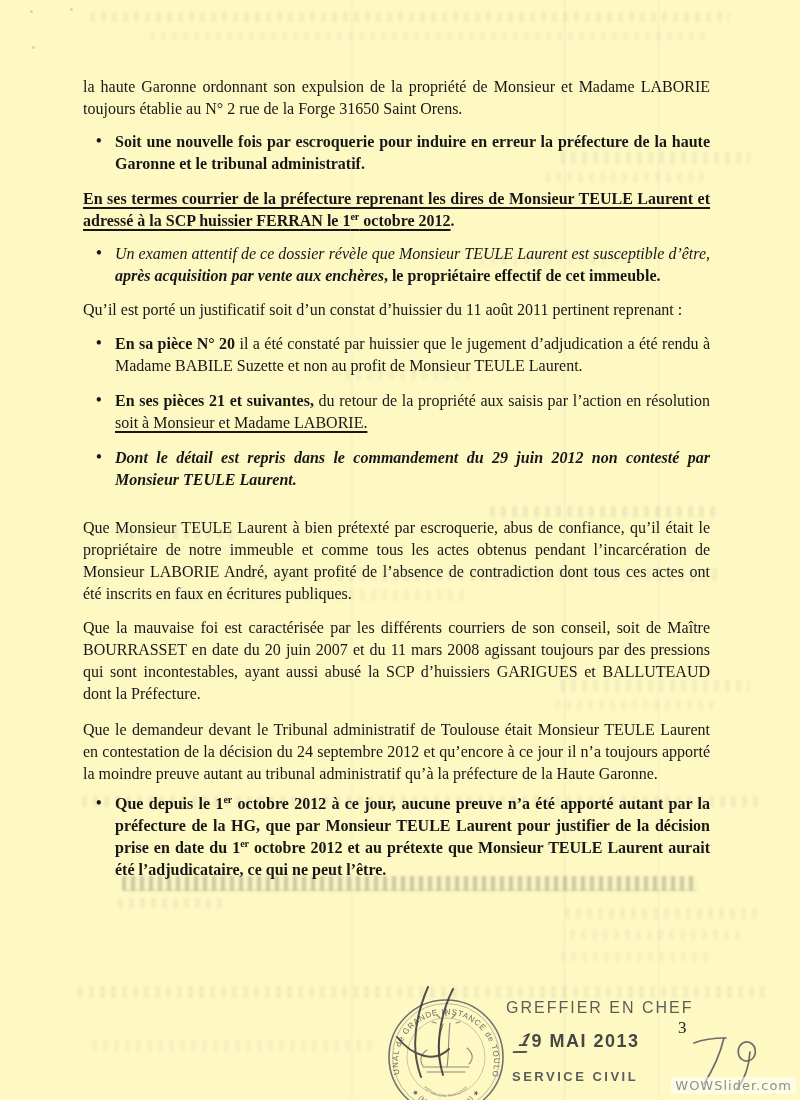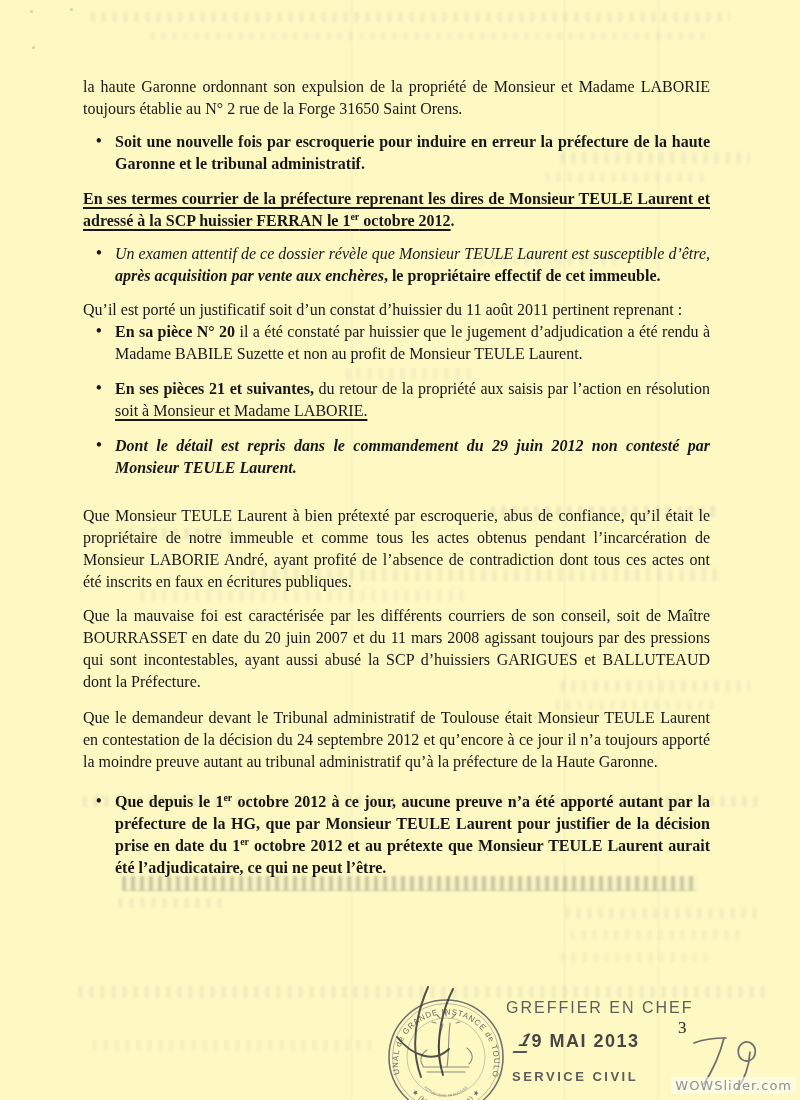--- a/index.html
+++ b/index.html
@@ -87,33 +87,33 @@
     </div>
 
     <p class="p bold" style="margin-top:13px"><span class="u"><span>En ses termes courrier de la préfecture reprenant les dires de Monsieur TEULE Laurent et adressé à la SCP huissier FERRAN le 1</span><sup>er</sup><span> octobre 2012</span></span><span>.</span></p>
 
     <div class="bullets" style="margin-top:11px">
       <div class="li it"><span>Un examen attentif de ce dossier révèle que Monsieur TEULE Laurent est susceptible d’être, </span><span class="bold">après acquisition par vente aux enchères</span><span class="bold" style="font-style:normal">, le propriétaire effectif de cet immeuble.</span></div>
     </div>
 
     <p class="p" style="margin-top:12px"><span>Qu’il est porté un justificatif soit d’un constat d’huissier du 11 août 2011 pertinent  reprenant :</span></p>
 
-    <div class="bullets" style="">
+    <div class="bullets" style="margin-top:12px">
       <div class="li"><span class="bold">En sa pièce N° 20</span><span> il a été constaté par huissier que le jugement d’adjudication a été rendu à Madame BABILE Suzette et non au profit de Monsieur TEULE Laurent.</span></div>
       <div class="li"><span class="bold">En ses pièces 21 et suivantes,</span><span> du retour de la propriété aux saisis par l’action en résolution </span><span class="u">soit à Monsieur et Madame LABORIE.</span></div>
       <div class="li bold it"><span>Dont le détail est repris dans le commandement du 29 juin 2012 non contesté par Monsieur TEULE Laurent.</span></div>
     </div>
 
     <p class="p" style="margin-top:26px"><span>Que Monsieur TEULE Laurent à bien prétexté par escroquerie, abus de confiance, qu’il était le propriétaire de notre immeuble et comme tous les actes obtenus pendant l’incarcération de Monsieur LABORIE André, ayant profité de l’absence de contradiction  dont tous ces actes ont été inscrits en faux en écritures publiques.</span></p>
 
     <p class="p" style="margin-top:12px"><span>Que la mauvaise foi est caractérisée par les différents courriers de son conseil, soit de Maître BOURRASSET  en date du 20 juin 2007 et du 11 mars 2008 agissant toujours par des pressions qui sont incontestables, ayant aussi abusé la SCP d’huissiers GARIGUES et BALLUTEAUD dont la Préfecture.</span></p>
 
     <p class="p" style="margin-top:14px"><span>Que le demandeur devant le Tribunal administratif de Toulouse était Monsieur TEULE Laurent en contestation de la décision du 24 septembre 2012 et qu’encore à ce jour il n’a toujours apporté la moindre preuve autant au tribunal administratif qu’à la préfecture de la Haute Garonne.</span></p>
 
-    <div class="bullets" style="margin-top:18px">
+    <div class="bullets" style="margin-top:8px">
       <div class="li bold"><span>Que depuis le 1</span><sup>er</sup><span> octobre 2012 à ce jour, aucune preuve n’a été apporté autant par la préfecture de la HG, que par Monsieur TEULE Laurent pour justifier de la décision prise en date du 1</span><sup>er</sup><span> octobre 2012 et au prétexte que Monsieur TEULE Laurent aurait été l’adjudicataire, ce qui ne peut l’être.</span></div>
     </div>
   </div>
 
   <svg class="sealwrap" viewBox="0 0 126 126">
     <defs>
       <path id="arcTop" d="M 17,82 A 48,48 0 1 1 109,82" fill="none"></path>
       <path id="arcBottom" d="M 26,93 A 42,42 0 0 0 100,93" fill="none"></path>
       <path id="arcBanner" d="M 36,86 A 30,30 0 0 0 90,86" fill="none"></path>
     </defs>

